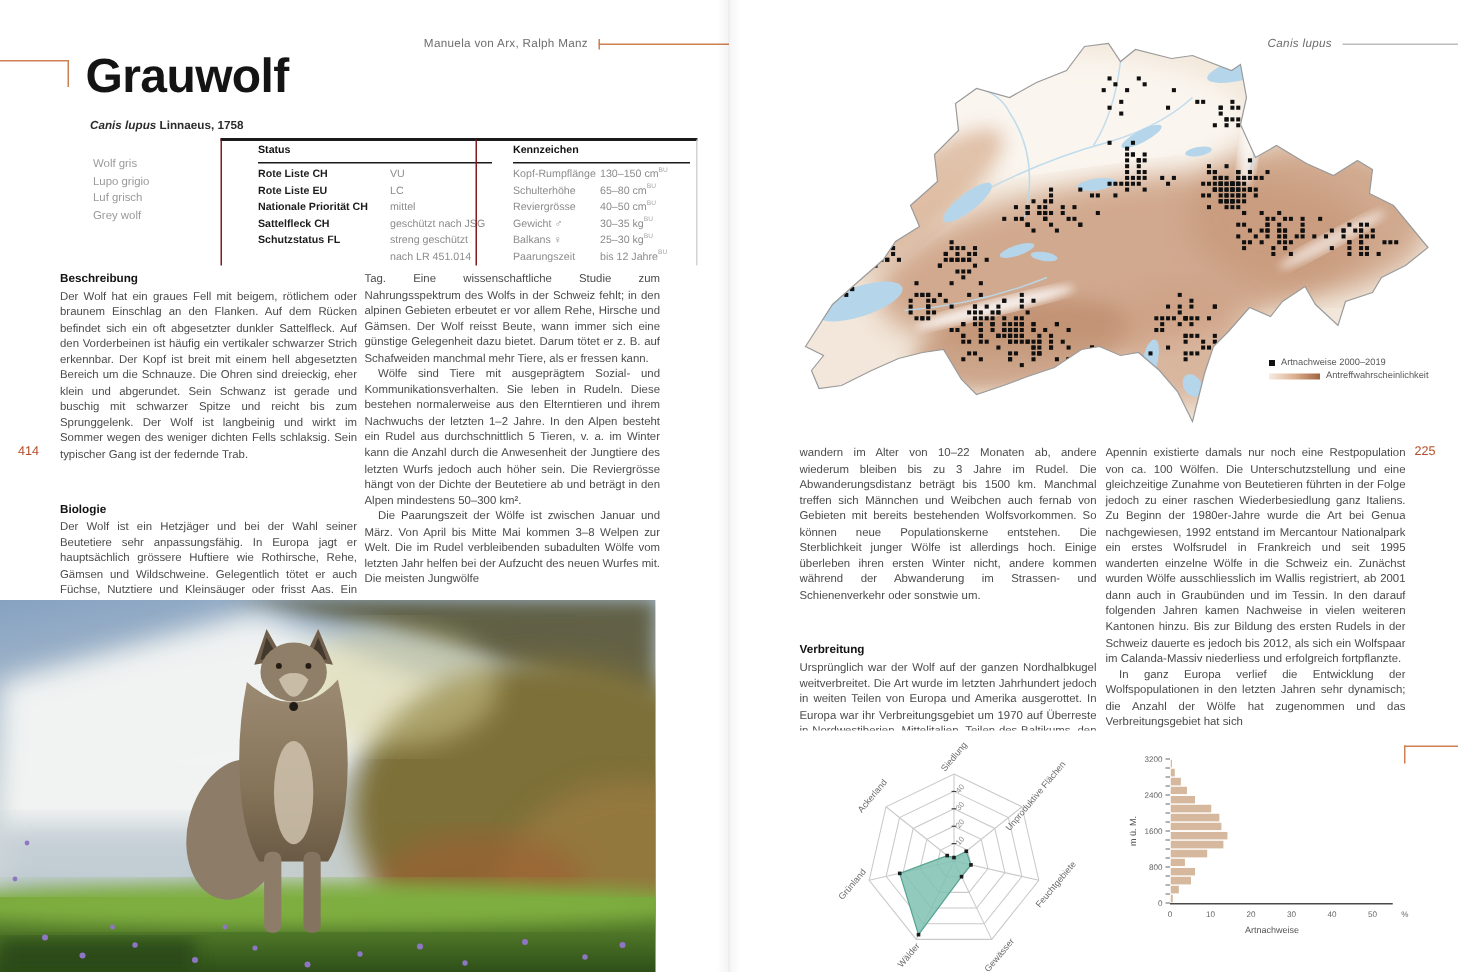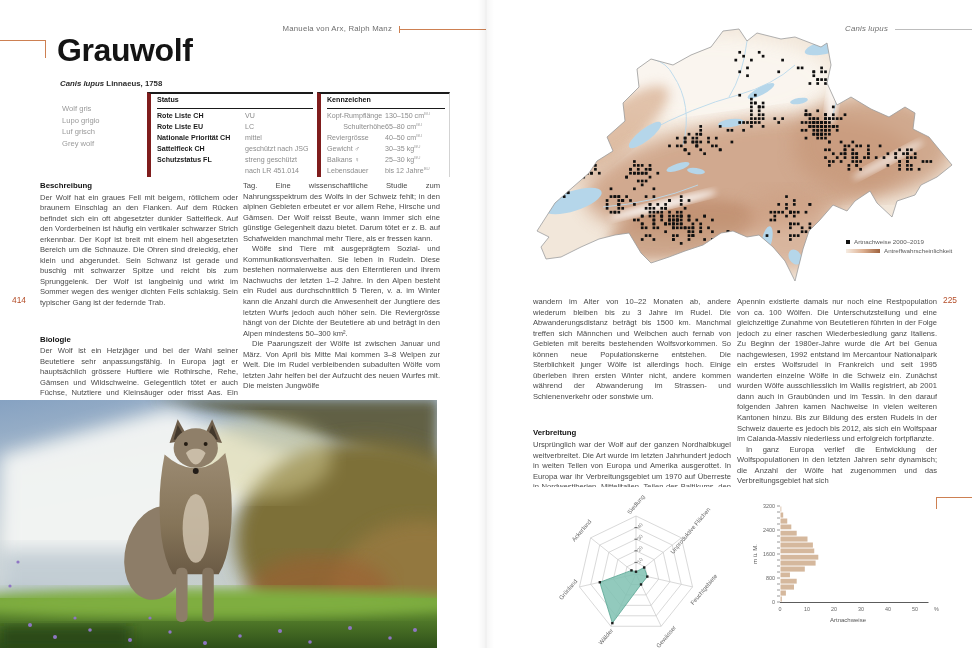--- a/index.html
+++ b/index.html
@@ -10,21 +10,21 @@
   .grayline{background:#bdbdbd}
   
   .runhead{font-size:7.8px;color:#6e6e6e;letter-spacing:.2px}
   .runhead.it{font-style:italic}
   
   .title{font-size:32px;font-weight:800;color:#141414;letter-spacing:-.4px}
   .sciname{font-size:7.8px;font-weight:700;color:#2c2c2c}
   .sciname .it{font-style:italic}
   .names{font-size:7.6px;color:#9a9a9a;line-height:11.6px}
   
-  .tbl{position:absolute;border-left:4px solid #7f1d1d;padding-left:6px;font-size:7.1px;line-height:11px}
+  .tbl{position:absolute;border-left:1px solid #7f1d1d;padding-left:24px;font-size:7.1px;line-height:11px}
   .tbl .thead{font-weight:700;color:#111;border-bottom:1.4px solid #1a1a1a;padding:1px 0 2px 0;margin-bottom:2px}
   .tbl{border-top:2px solid #1a1a1a}
   .trow{display:flex}
   .tlab{color:#8c8c8c;flex:none}
   .tlab.b{color:#1c1c1c;font-weight:700}
   .tval{color:#8c8c8c}
   sup{font-size:4.4px;color:#a6a6a6;vertical-align:super;line-height:0}
   .rborder{border-right:1px solid #d3d3d3;padding-right:4px}
   
   .txtcol{position:absolute;width:198px;font-size:7.6px;line-height:10.55px;color:#4a4a4a;
@@ -97,37 +97,37 @@
 </div>
 
 <div class="tbl rborder" id="traits-table" style="left:317px;top:92px;width:118px">
   <div class="thead">Kennzeichen</div>
   <div id="traits-rows">
       <div class="trow">
         <span class="tlab" style="width: 58px;">Kopf-Rumpflänge</span>
         <span class="tval">130–150 cm<sup>BU</sup></span>
       </div>
       <div class="trow">
-        <span class="tlab" style="width: 58px; text-align: right;">Schulterhöhe</span>
+        <span class="tlab" style="width: 58px;">Schulterhöhe</span>
         <span class="tval">65–80 cm<sup>BU</sup></span>
       </div>
       <div class="trow">
         <span class="tlab" style="width: 58px;">Reviergrösse</span>
         <span class="tval">40–50 cm<sup>BU</sup></span>
       </div>
       <div class="trow">
         <span class="tlab" style="width: 58px;">Gewicht ♂</span>
         <span class="tval">30–35 kg<sup>BU</sup></span>
       </div>
       <div class="trow">
         <span class="tlab" style="width: 58px;">Balkans ♀</span>
         <span class="tval">25–30 kg<sup>BU</sup></span>
       </div>
       <div class="trow">
-        <span class="tlab" style="width: 58px;">Lebensdauer</span>
+        <span class="tlab" style="width: 58px;">Paarungszeit</span>
         <span class="tval">bis 12 Jahre<sup>BU</sup></span>
       </div>
     </div>
 </div>
 
 <div id="col1" class="txtcol" style="left:40px;top:181px;height:216px">
     <h4>Beschreibung</h4>
     <p>Der Wolf hat ein graues Fell mit beigem, rötlichem oder braunem Einschlag an den Flanken. Auf dem Rücken befindet sich ein oft abgesetzter dunkler Sattelfleck. Auf den Vorderbeinen ist häufig ein vertikaler schwarzer Strich erkennbar. Der Kopf ist breit mit einem hell abgesetzten Bereich um die Schnauze. Die Ohren sind dreieckig, eher klein und abgerundet. Sein Schwanz ist gerade und buschig mit schwarzer Spitze und reicht bis zum Sprunggelenk. Der Wolf ist langbeinig und wirkt im Sommer wegen des weniger dichten Fells schlaksig. Sein typischer Gang ist der federnde Trab.</p>
     <h4 class="gap">Biologie</h4>
     <p>Der Wolf ist ein Hetzjäger und bei der Wahl seiner Beutetiere sehr anpassungsfähig. In Europa jagt er hauptsächlich grössere Huftiere wie Rothirsche, Rehe, Gämsen und Wildschweine. Gelegentlich tötet er auch Füchse, Nutztiere und Kleinsäuger oder frisst Aas. Ein Wolf braucht durchschnittlich 3–5 kg Fleisch pro</p>

